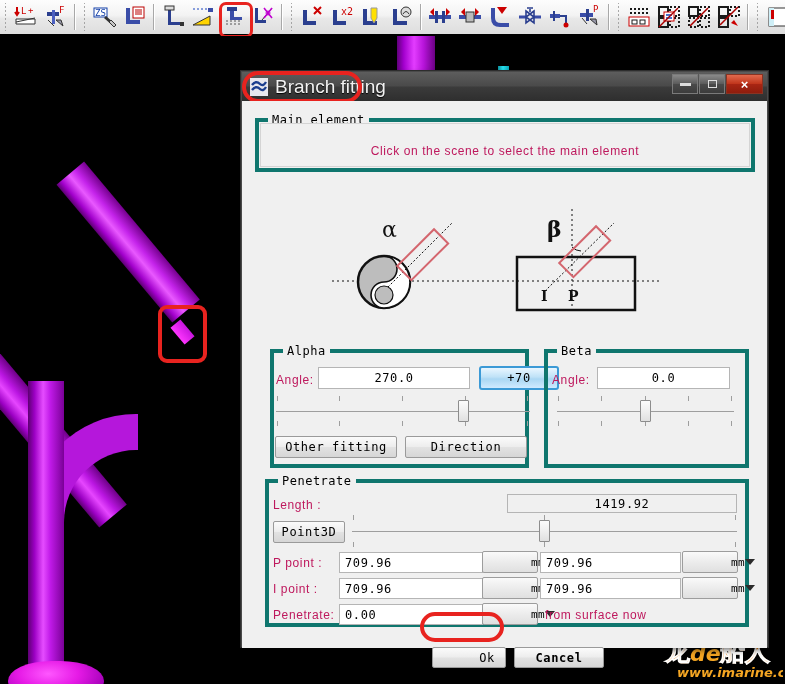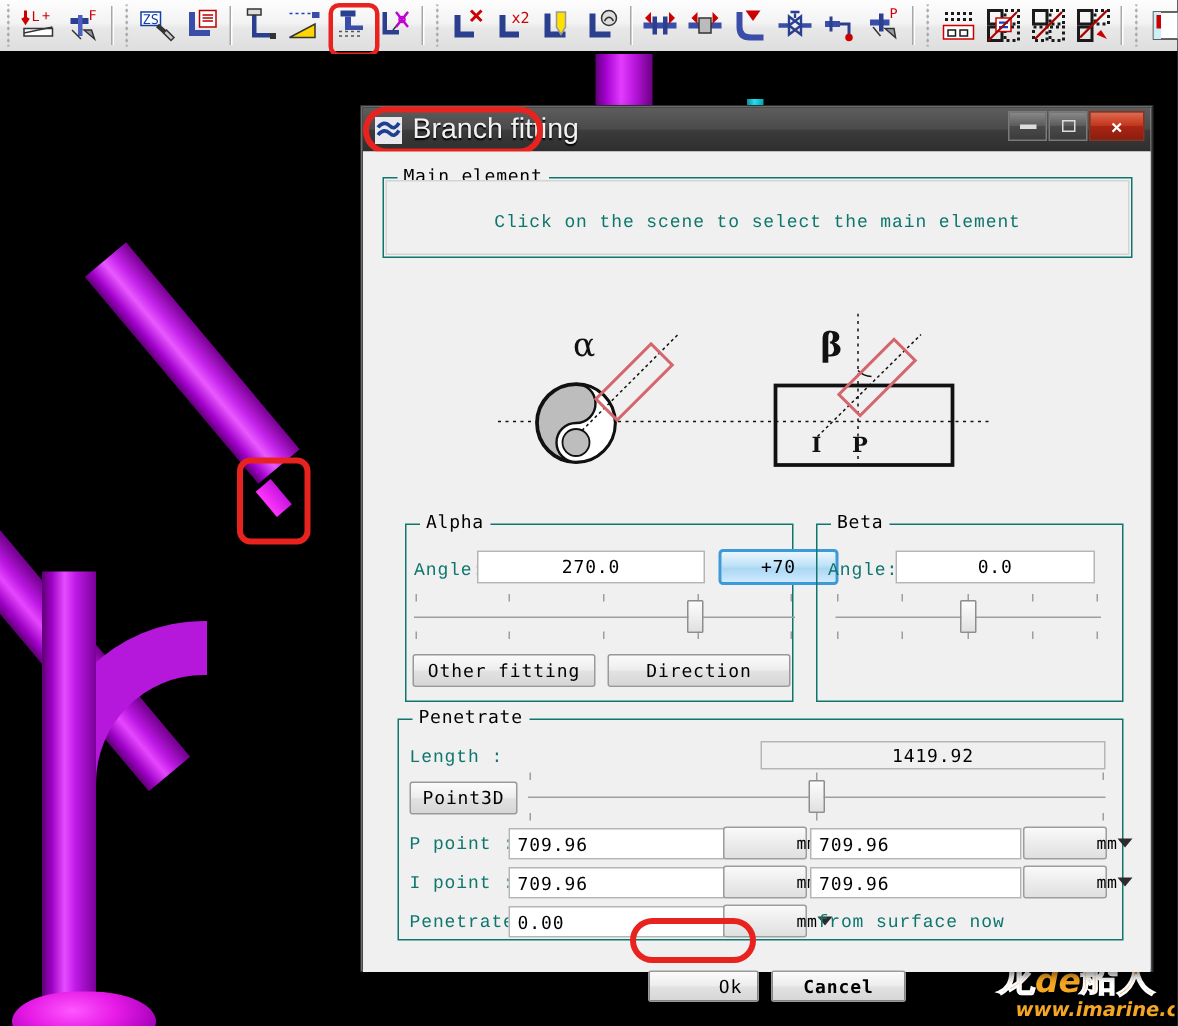--- a/index.html
+++ b/index.html
@@ -123,31 +123,31 @@
     width:37px;
     background:linear-gradient(to bottom,#e06a4e,#c1361c 48%,#a82513 52%,#8e1d0d);
     border-color:#8a3322; color:#fff; font-weight:bold; font-size:13px;
   }
   .win-btn .bar { width:11px; height:3px; background:#ddd; }
   .win-btn .sq { width:9px; height:8px; border:1px solid #ddd; }
 
   .dlg-body { position:relative; padding:0; height:547px; background:#f0f0f0; }
 
   
-  .group { position:absolute; border:1px solid #0f766e; background:transparent; }
+  .group { position:absolute; border:4px solid #0f766e; background:transparent; }
   .group > .glabel {
     position:absolute; top:-9px; left:9px; background:#f0f0f0; padding:0 4px;
     font-size:12px; color:#000; font-family:"DejaVu Sans Mono",monospace;
     letter-spacing:.5px;
   }
 
   .inner-box { position:absolute; border:1px solid #d4d4d4; background:#f0f0f0; }
 
-  .lbl { position:absolute; font-size:12px; color:#0f766e; letter-spacing:.6px;
-         font-family:Liberation Mono, monospace; white-space:nowrap; }
+  .lbl { position:absolute; font-size:12px; color:#be185d; letter-spacing:.6px;
+         font-family:Liberation Sans, sans-serif; white-space:nowrap; }
 
   .tfield {
     position:absolute; background:#fff; border:1px solid #b5b5b5;
     font-size:12px; color:#000; font-family:"DejaVu Sans Mono",monospace;
     display:flex; align-items:center; letter-spacing:.6px;
   }
   .tfield.center { justify-content:center; }
   .tfield.left { padding-left:5px; }
 
   .ro-field {

